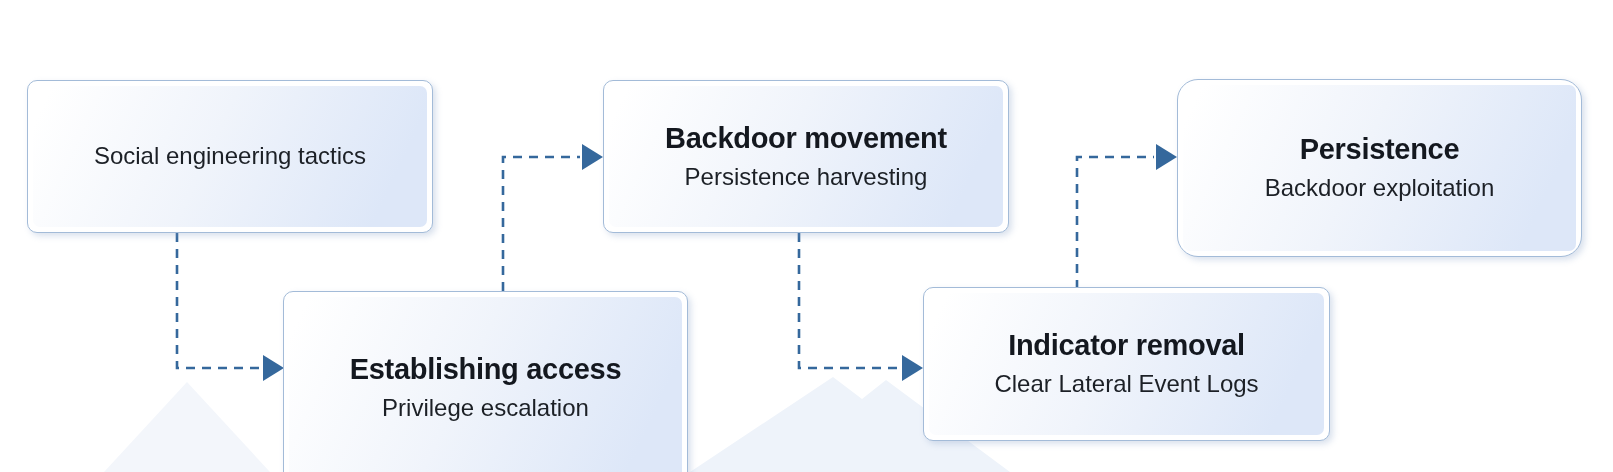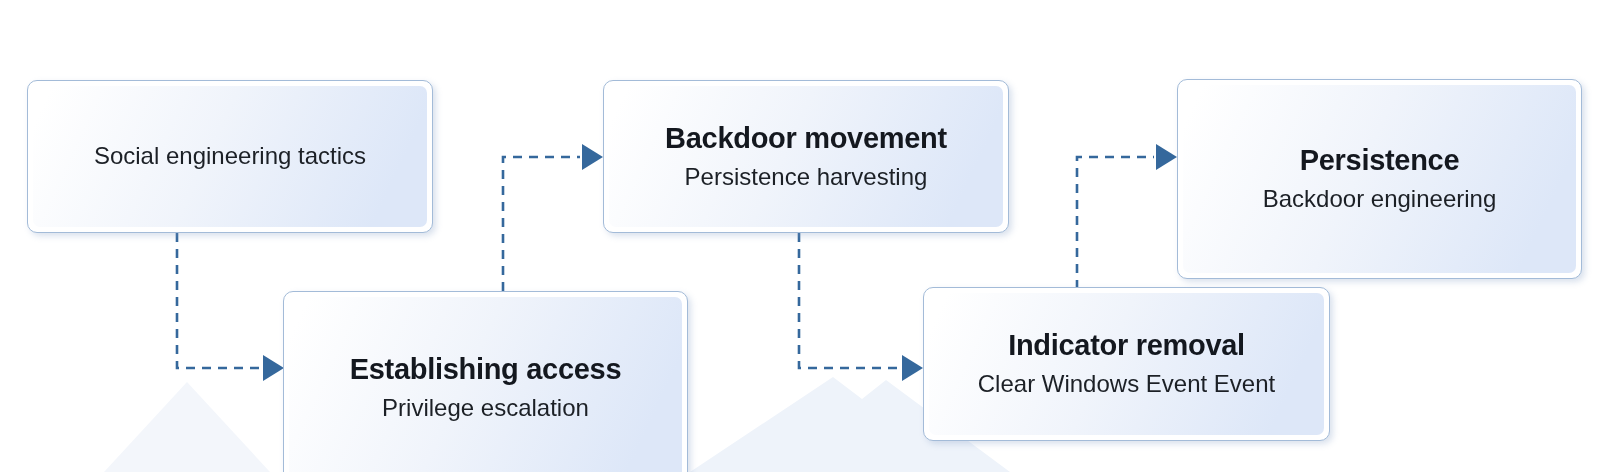--- a/index.html
+++ b/index.html
@@ -52,21 +52,21 @@
   .node-subtitle {
     font-size: 24px;
     font-weight: 400;
     color: var(--subtitle-text, #1c2026);
     line-height: 1.1;
   }
   .n1 { left: 27px;   top: 80px;  width: 406px; height: 153px; }
   .n2 { left: 283px;  top: 291px; width: 405px; height: 193px; }
   .n3 { left: 603px;  top: 80px;  width: 406px; height: 153px; }
   .n4 { left: 923px;  top: 287px; width: 407px; height: 154px; }
-  .n5 { left: 1177px; top: 79px;  width: 405px; height: 200px; }
+  .n5 { left: 1177px; top: 79px;  width: 405px; height: 178px; border-radius: 21px; }
 
   .edge-path {
     fill: none;
     stroke: var(--connector, #35689c);
     stroke-width: 2.6;
     stroke-dasharray: 9 7;
   }
   .edge-arrow { fill: var(--connector, #35689c); }
   .watermark { stroke: none; }
 </style>
@@ -109,24 +109,24 @@
   <div class="node n3">
     <div class="node-inner">
       <div class="node-title">Backdoor movement</div>
       <div class="node-subtitle">Persistence harvesting</div>
     </div>
   </div>
 
   <div class="node n4">
     <div class="node-inner">
       <div class="node-title">Indicator removal</div>
-      <div class="node-subtitle">Clear Windows Event Event</div>
+      <div class="node-subtitle">Clear Lateral Event Logs</div>
     </div>
   </div>
 
   <div class="node n5">
     <div class="node-inner">
       <div class="node-title">Persistence</div>
-      <div class="node-subtitle">Backdoor engineering</div>
+      <div class="node-subtitle">Backdoor exploitation</div>
     </div>
   </div>
 
 </div>
 
 </body></html>

